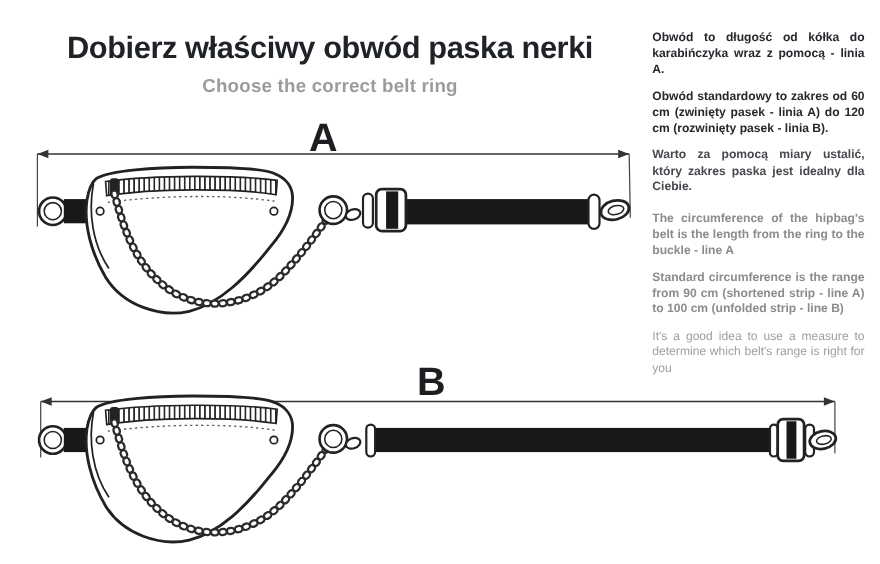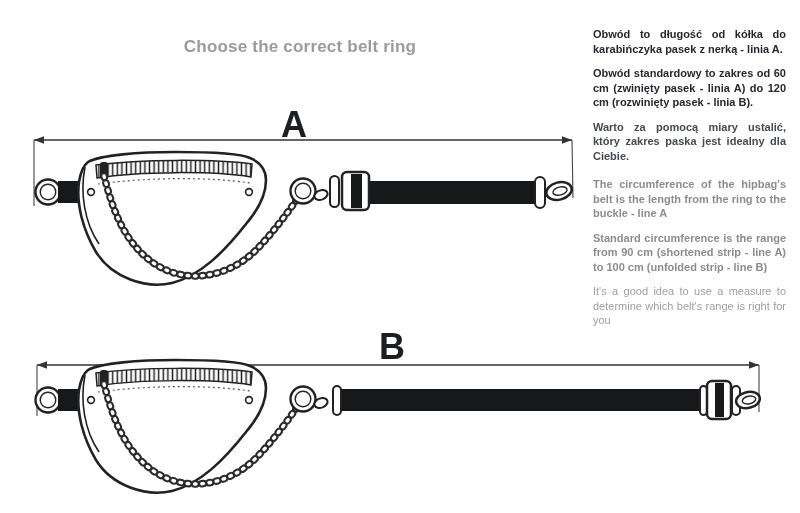--- a/index.html
+++ b/index.html
@@ -27,25 +27,26 @@
   .dim-label { font-family:"Liberation Sans", sans-serif; font-weight:700; font-size:36px; fill:#1c1e22; text-anchor:middle; }
   .outline { fill:#ffffff; stroke:#222222; }
   .ink { stroke:#222222; fill:none; }
 </style>
 </head>
 <body>
 
 <div class="page">
 
   <div class="header">
+    <h1 class="title">Dobierz właściwy obwód paska nerki</h1>
     <p class="subtitle">Choose the correct belt ring</p>
   </div>
 
   <div class="sidebar">
-    <p class="pl-bold">Obwód to długość od kółka do karabińczyka pasek z nerką - linia A.</p>
+    <p class="pl-bold">Obwód to długość od kółka do karabińczyka wraz z pomocą - linia A.</p>
     <p class="pl-bold">Obwód standardowy to zakres od 60 cm (zwinięty pasek - linia A) do 120 cm (rozwinięty pasek - linia B).</p>
     <p class="pl-gray">Warto za pomocą miary ustalić, który zakres paska jest idealny dla Ciebie.</p>
     <p class="en-bold en-first">The circumference of the hipbag's belt is the length from the ring to the buckle - line A</p>
     <p class="en-bold">Standard circumference is the range from 90 cm (shortened strip - line A) to 100 cm (unfolded strip - line B)</p>
     <p class="en-gray">It's a good idea to use a measure to determine which belt's range is right for you</p>
   </div>
 
   <svg id="diagram-a" width="800" height="210" viewBox="0 105 800 210" xmlns="http://www.w3.org/2000/svg">
     <defs>
       <pattern id="teeth" patternUnits="userSpaceOnUse" width="4.6" height="16">

